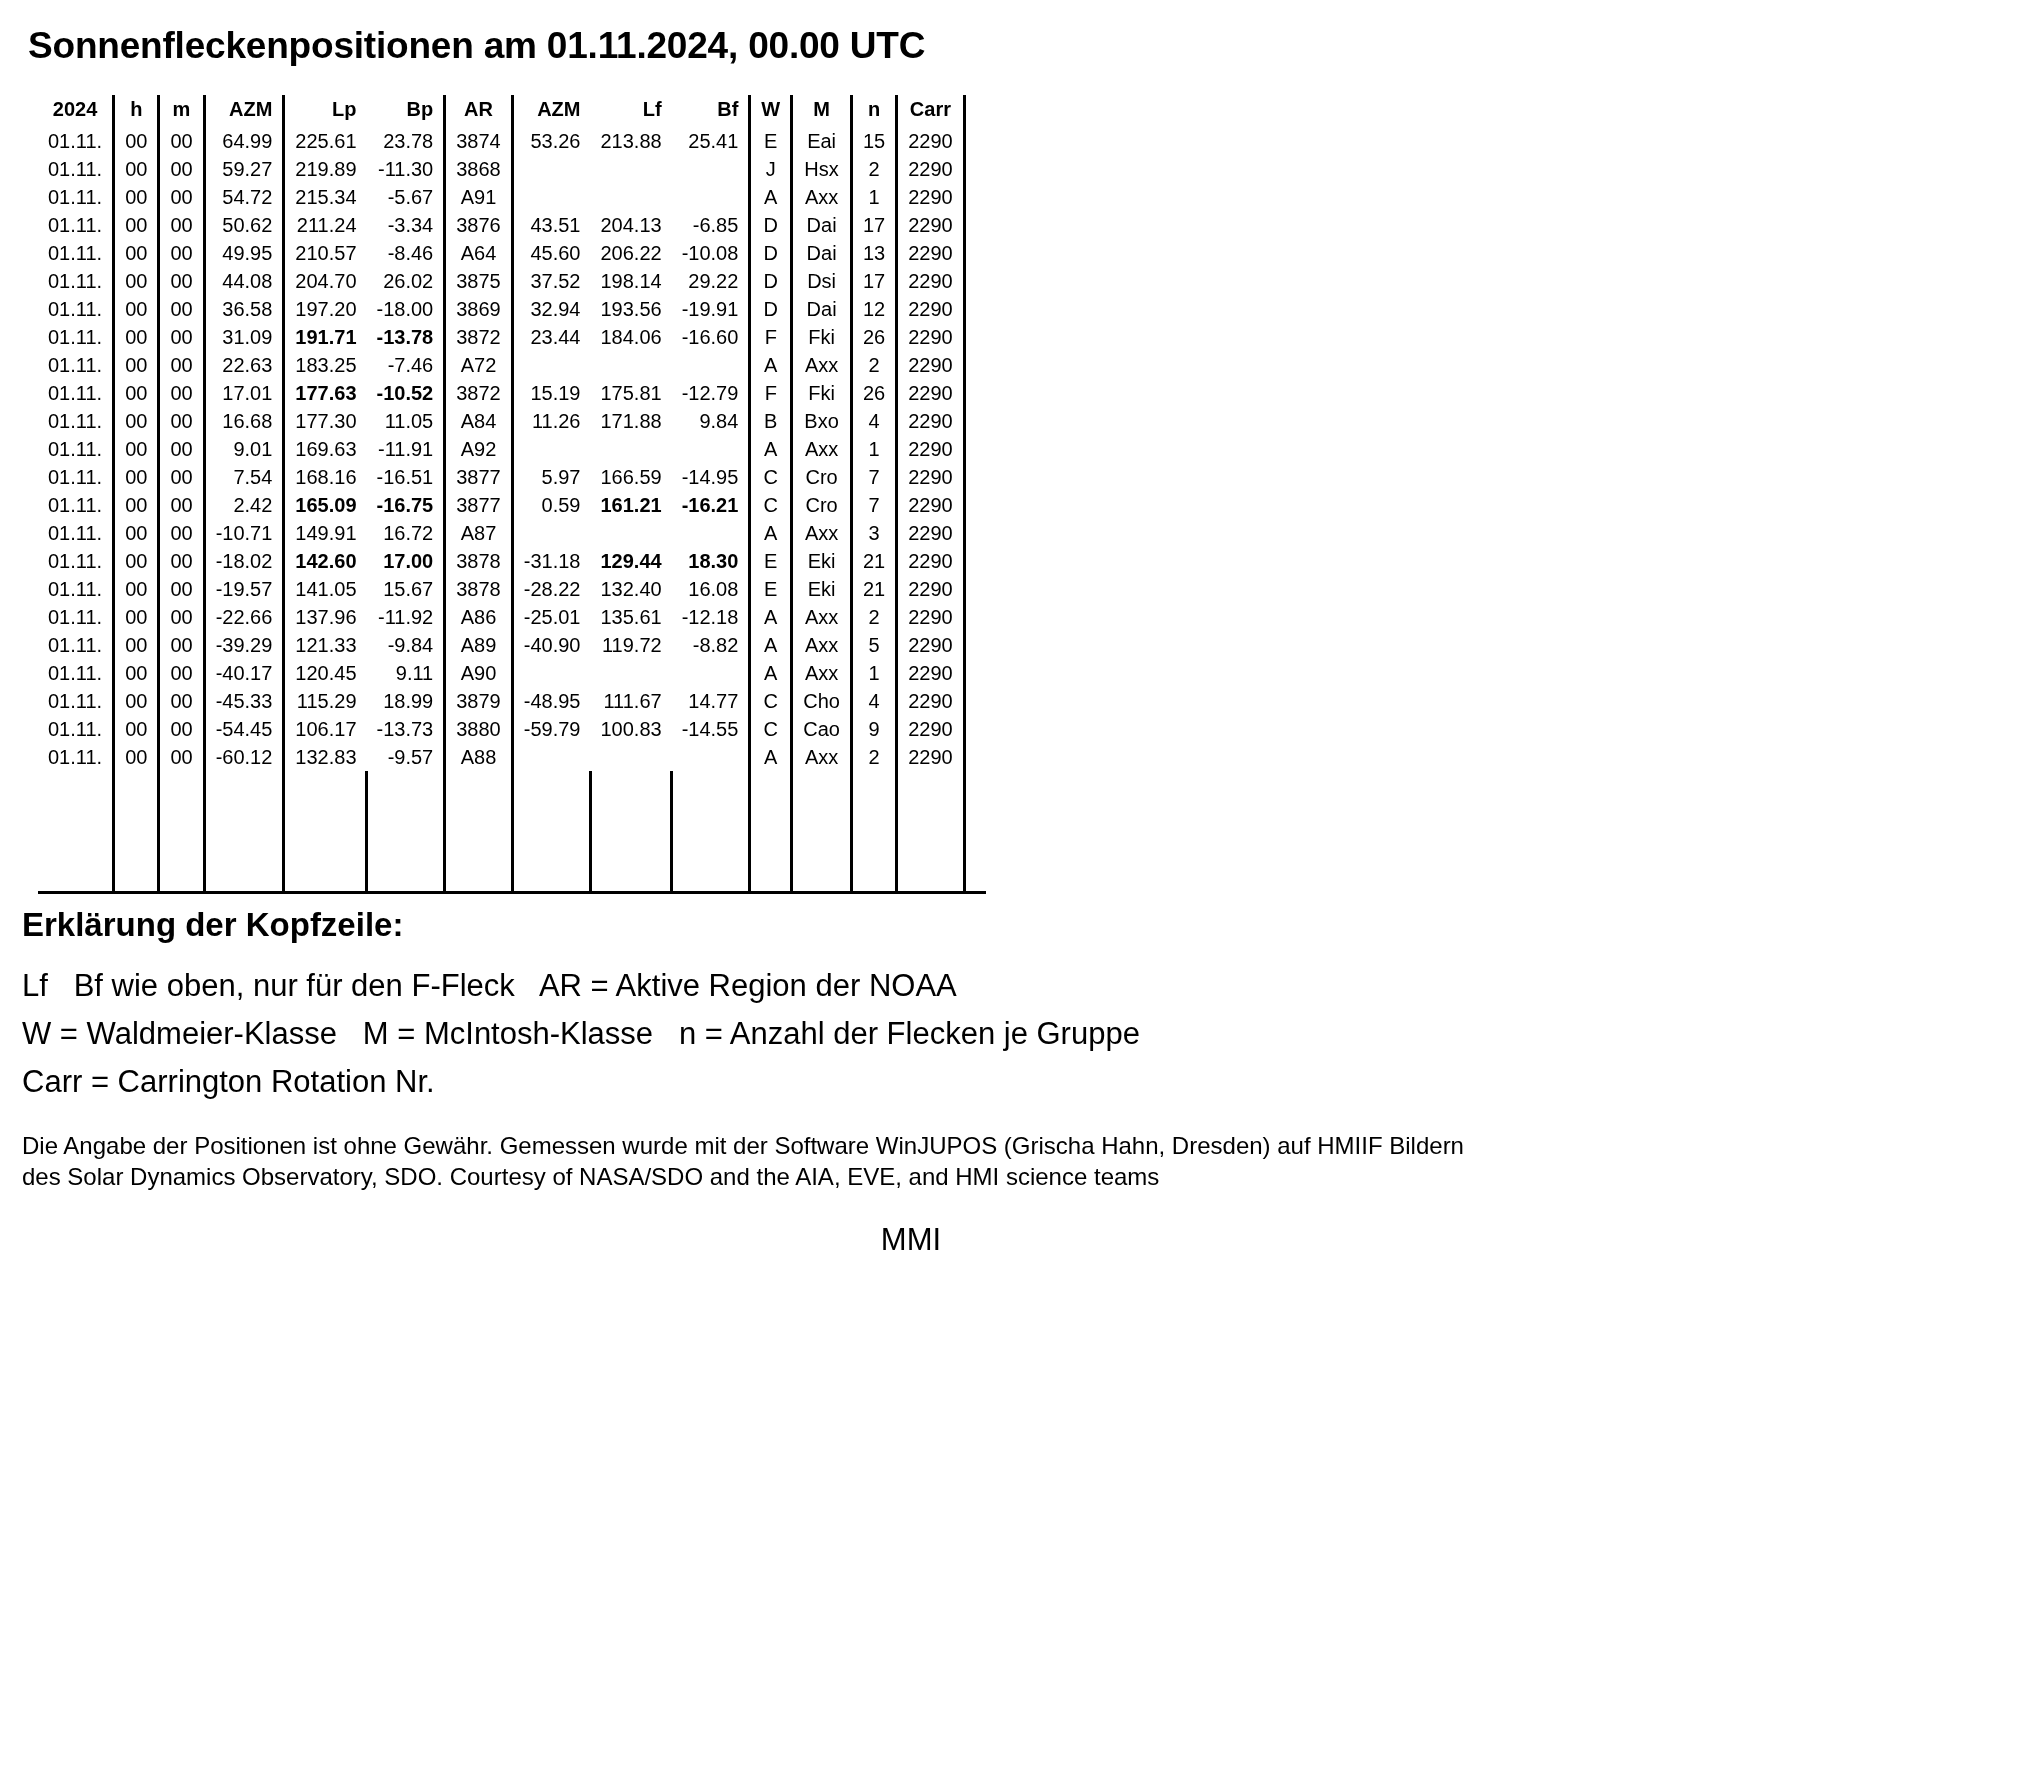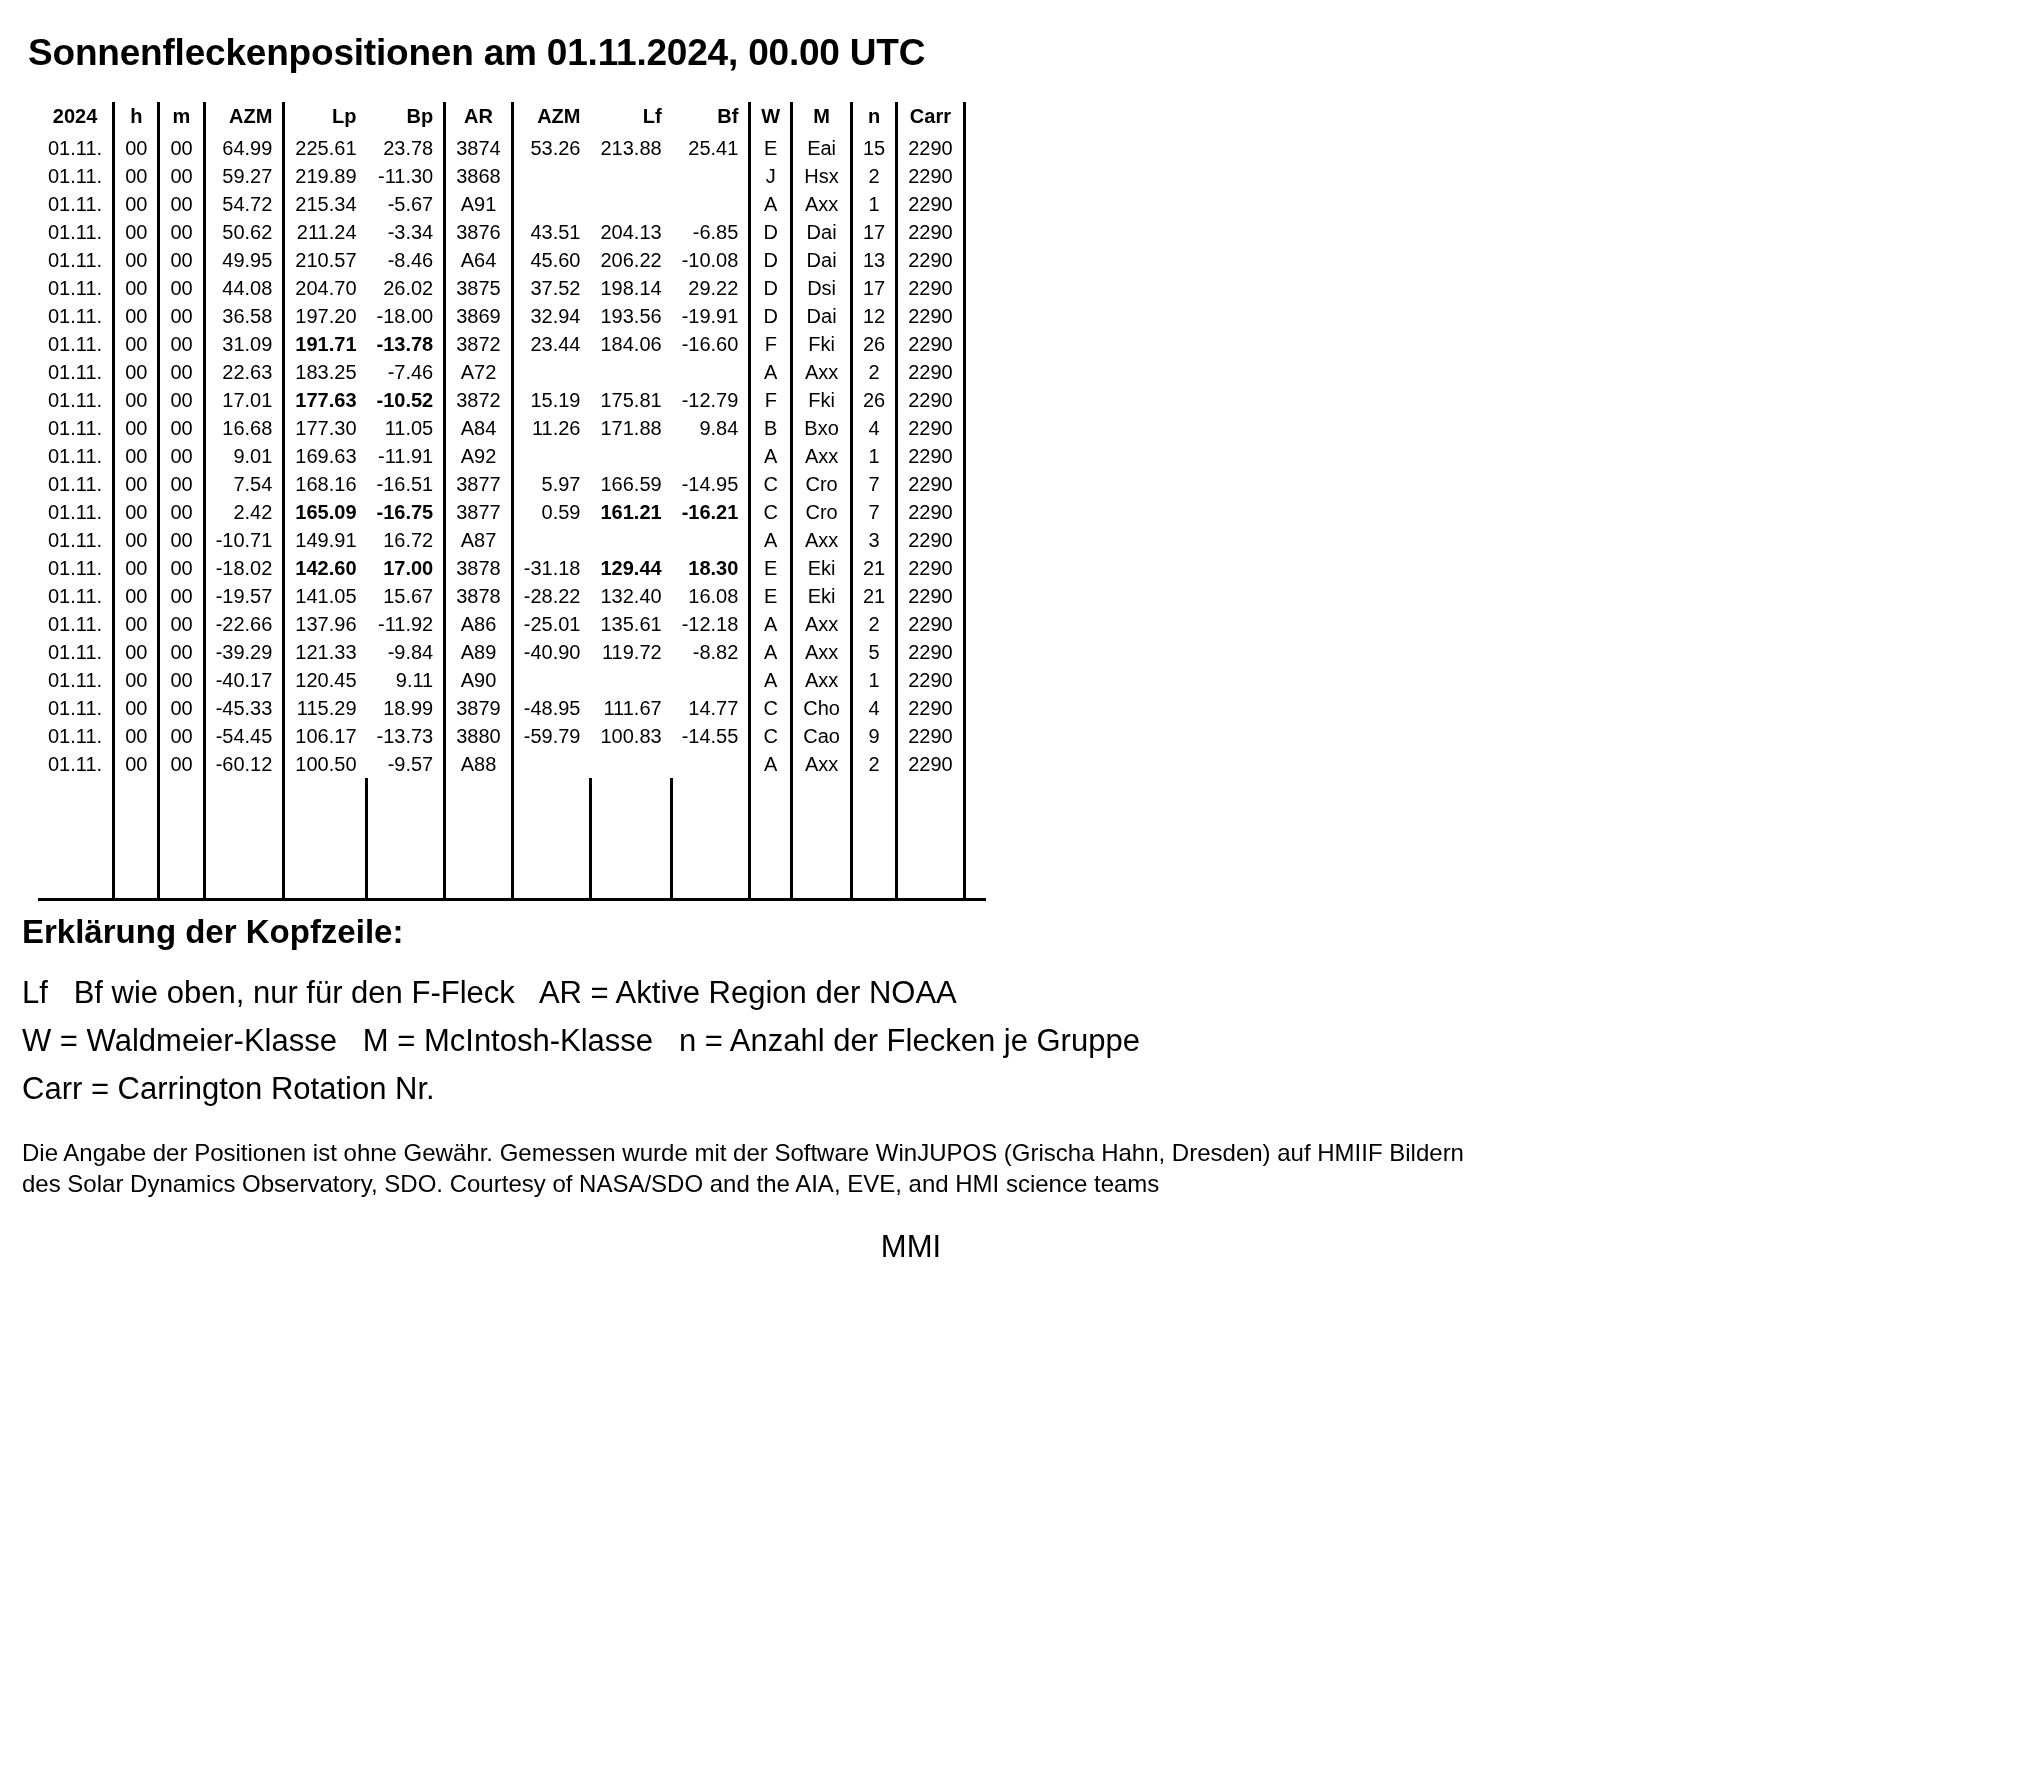--- a/index.html
+++ b/index.html
@@ -8,21 +8,21 @@
     background: #ffffff;
   }
   body {
     width: 2032px;
     height: 1778px;
     font-family: "Liberation Sans", sans-serif;
     color: #000000;
     overflow: hidden;
   }
   .page {
-    padding: 32px 0 0 22px;
+    padding: 25px 0 0 22px;
     box-sizing: border-box;
     width: 1800px;
   }
   .doc-title {
     font-size: 37px;
     font-weight: bold;
     letter-spacing: -0.2px;
     margin: 0 0 28px 6px;
   }
   table.sunspot {
@@ -475,21 +475,21 @@
           <td class="ctr vline">Cao</td>
           <td class="ctr vline">9</td>
           <td class="ctr vline">2290</td>
           <td class="vline"></td>
         </tr>
         <tr>
           <td class="ctr">01.11.</td>
           <td class="ctr vline">00</td>
           <td class="ctr vline">00</td>
           <td class="num vline">-60.12</td>
-          <td class="num vline">100.50</td>
+          <td class="num vline">132.83</td>
           <td class="num">-9.57</td>
           <td class="ctr vline">A88</td>
           <td class="num vline"></td>
           <td class="num"></td>
           <td class="num"></td>
           <td class="ctr vline">A</td>
           <td class="ctr vline">Axx</td>
           <td class="ctr vline">2</td>
           <td class="ctr vline">2290</td>
           <td class="vline"></td>

